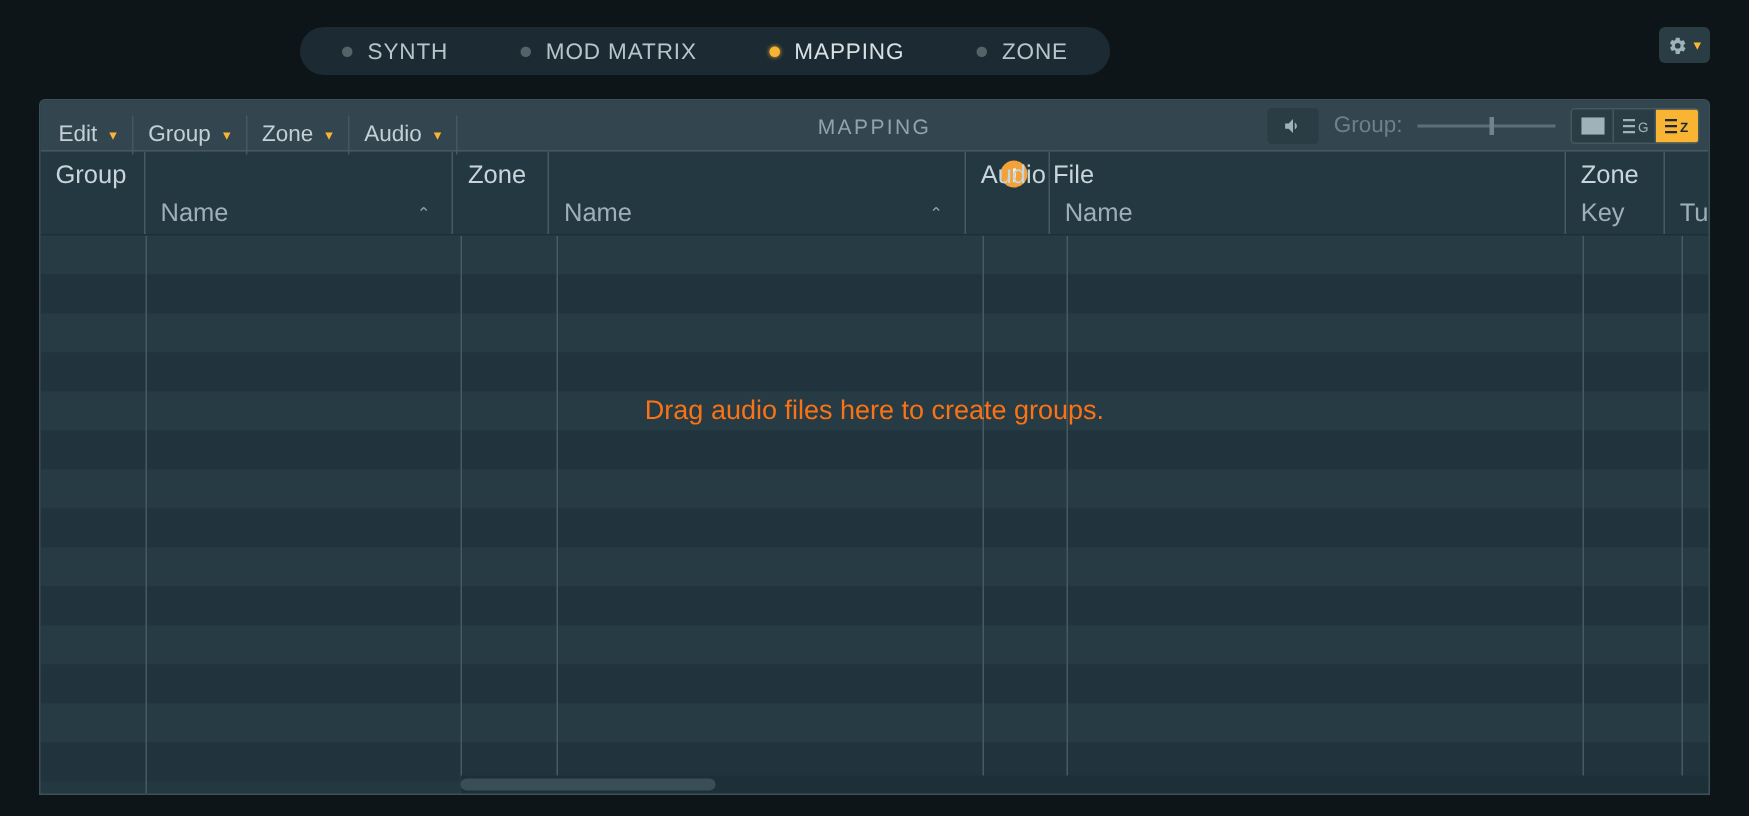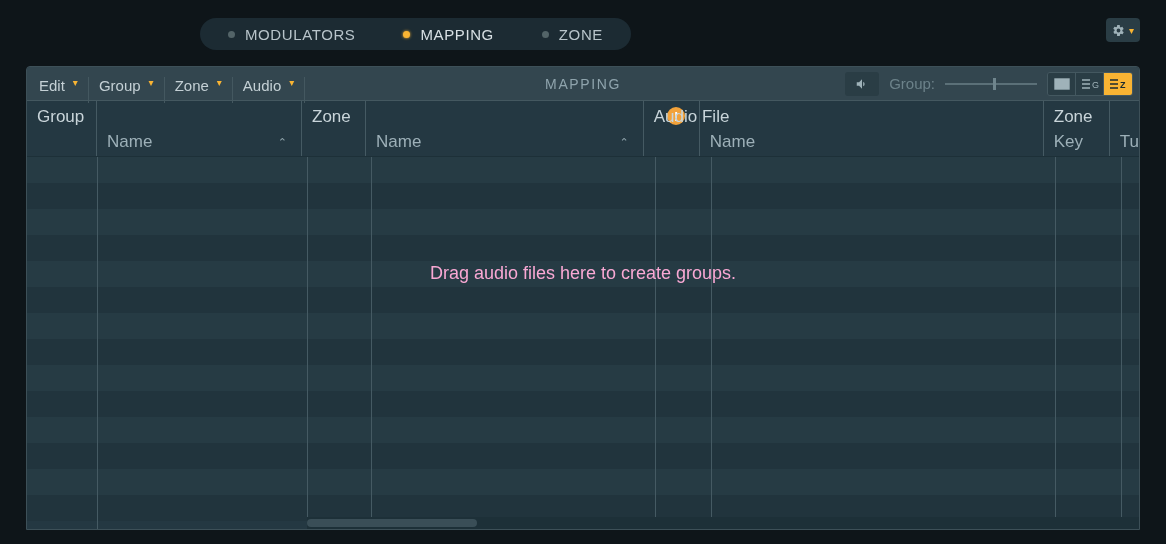--- a/index.html
+++ b/index.html
@@ -37,21 +37,21 @@
   overflow: hidden;
 }
 
 
 .menubar {
   height: 34px; background: #33464f; border-bottom: 1px solid #445860;
   display: flex; align-items: center; position: relative;
 }
 .menu-left { display: flex; gap: 0; padding-left: 4px; }
 .menu-item {
-  display: flex; align-items: flex-start; gap: 6px; padding: 0 10px;
+  display: flex; align-items: center; gap: 6px; padding: 0 10px;
   color: #c4d0d5; font-size: 15px; height: 26px; cursor: pointer;
   border-right: 1px solid #445860;
   margin-top: 12px;
 }
 .menu-item:first-child { padding-left: 8px; }
 .menu-item .chev { margin-left: 2px; }
 .menubar .title {
   position: absolute; left: 50%; transform: translateX(-50%);
   color: #8fa4ad; font-size: 14px; letter-spacing: 1.6px; font-weight: 500;
 }
@@ -99,41 +99,45 @@
 
 
 .gridwrap { position: relative; height: calc(100% - 34px - 56px); overflow: hidden; }
 .grid { position: absolute; inset: 0; }
 .row { height: 26px; border-bottom: 1px solid rgba(0,0,0,0); }
 .row:nth-child(odd)  { background: #263b44; }
 .row:nth-child(even) { background: #21343d; }
 .vline { position: absolute; top: 0; bottom: 0; width: 1px; background: #455a63; }
 .empty-msg {
   position: absolute; left: 0; right: 0; top: 106px; text-align: center;
-  color: #f9a8d4; font-size: 18px;
+  color: #f97316; font-size: 18px;
 }
 
 
 .hscroll {
   position: absolute; left: 280px; right: 0; bottom: 0; height: 12px;
   background: #1d3038;
 }
 .hscroll .thumb {
   position: absolute; left: 0; width: 170px; top: 2px; bottom: 2px;
   background: #3a4e57; border-radius: 4px;
 }
 </style>
 </head>
 <body>
 <div class="root">
 
 <div class="topnav">
   <div class="tab">
     <span class="dot"></span>
-    <span>MODULATORS</span>
+    <span>SYNTH</span>
+  </div>
+  <div class="tab">
+    <span class="dot"></span>
+    <span>MOD MATRIX</span>
   </div>
   <div class="tab active">
     <span class="dot"></span>
     <span>MAPPING</span>
   </div>
   <div class="tab">
     <span class="dot"></span>
     <span>ZONE</span>
   </div>
 </div>

